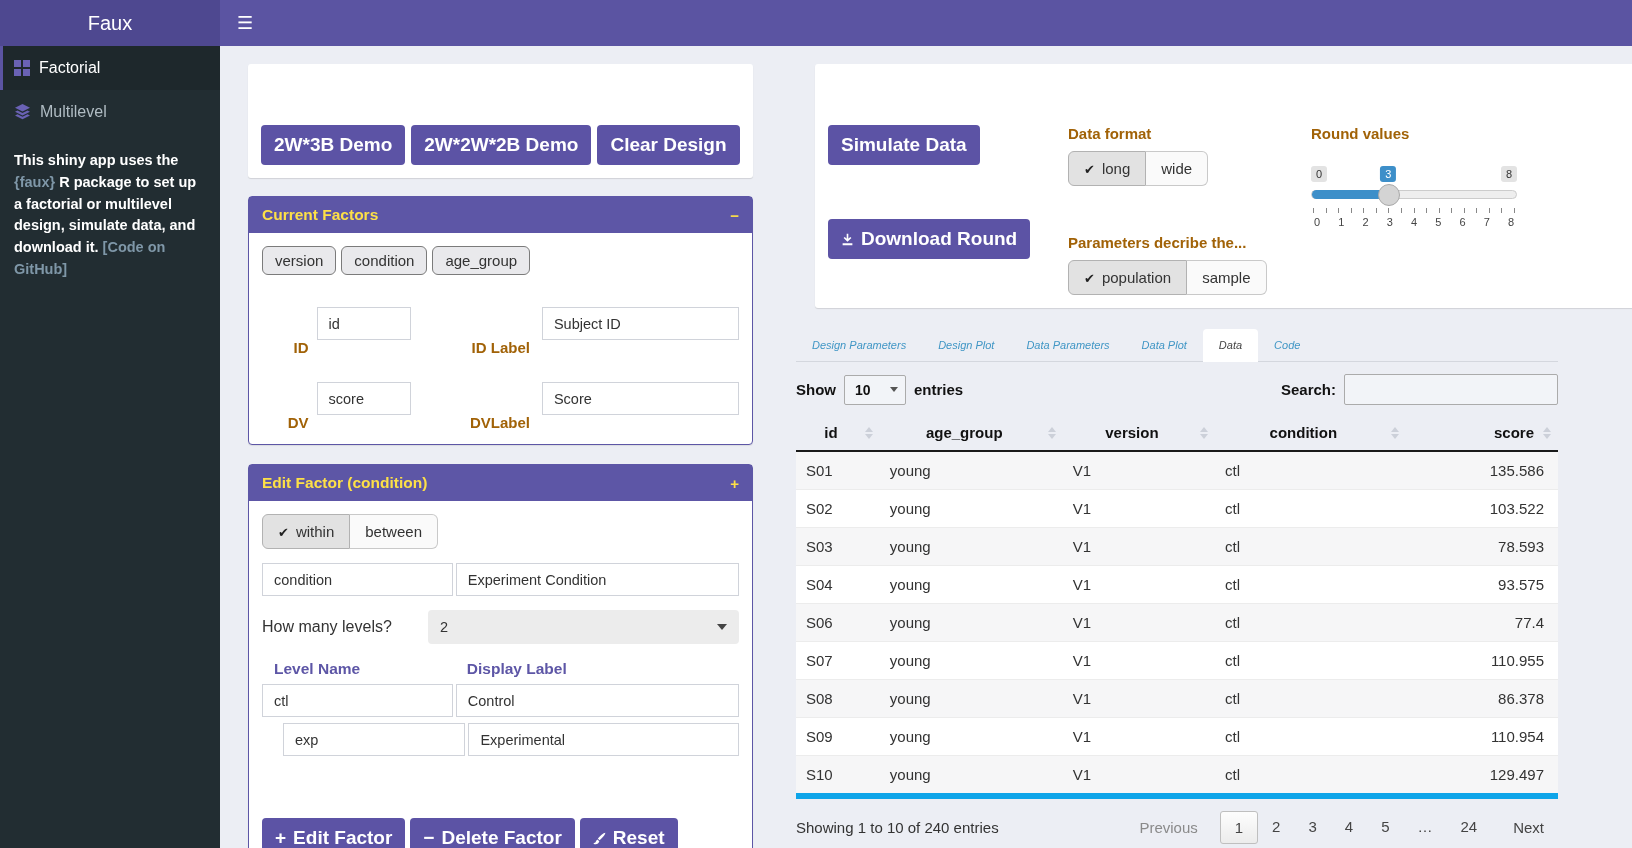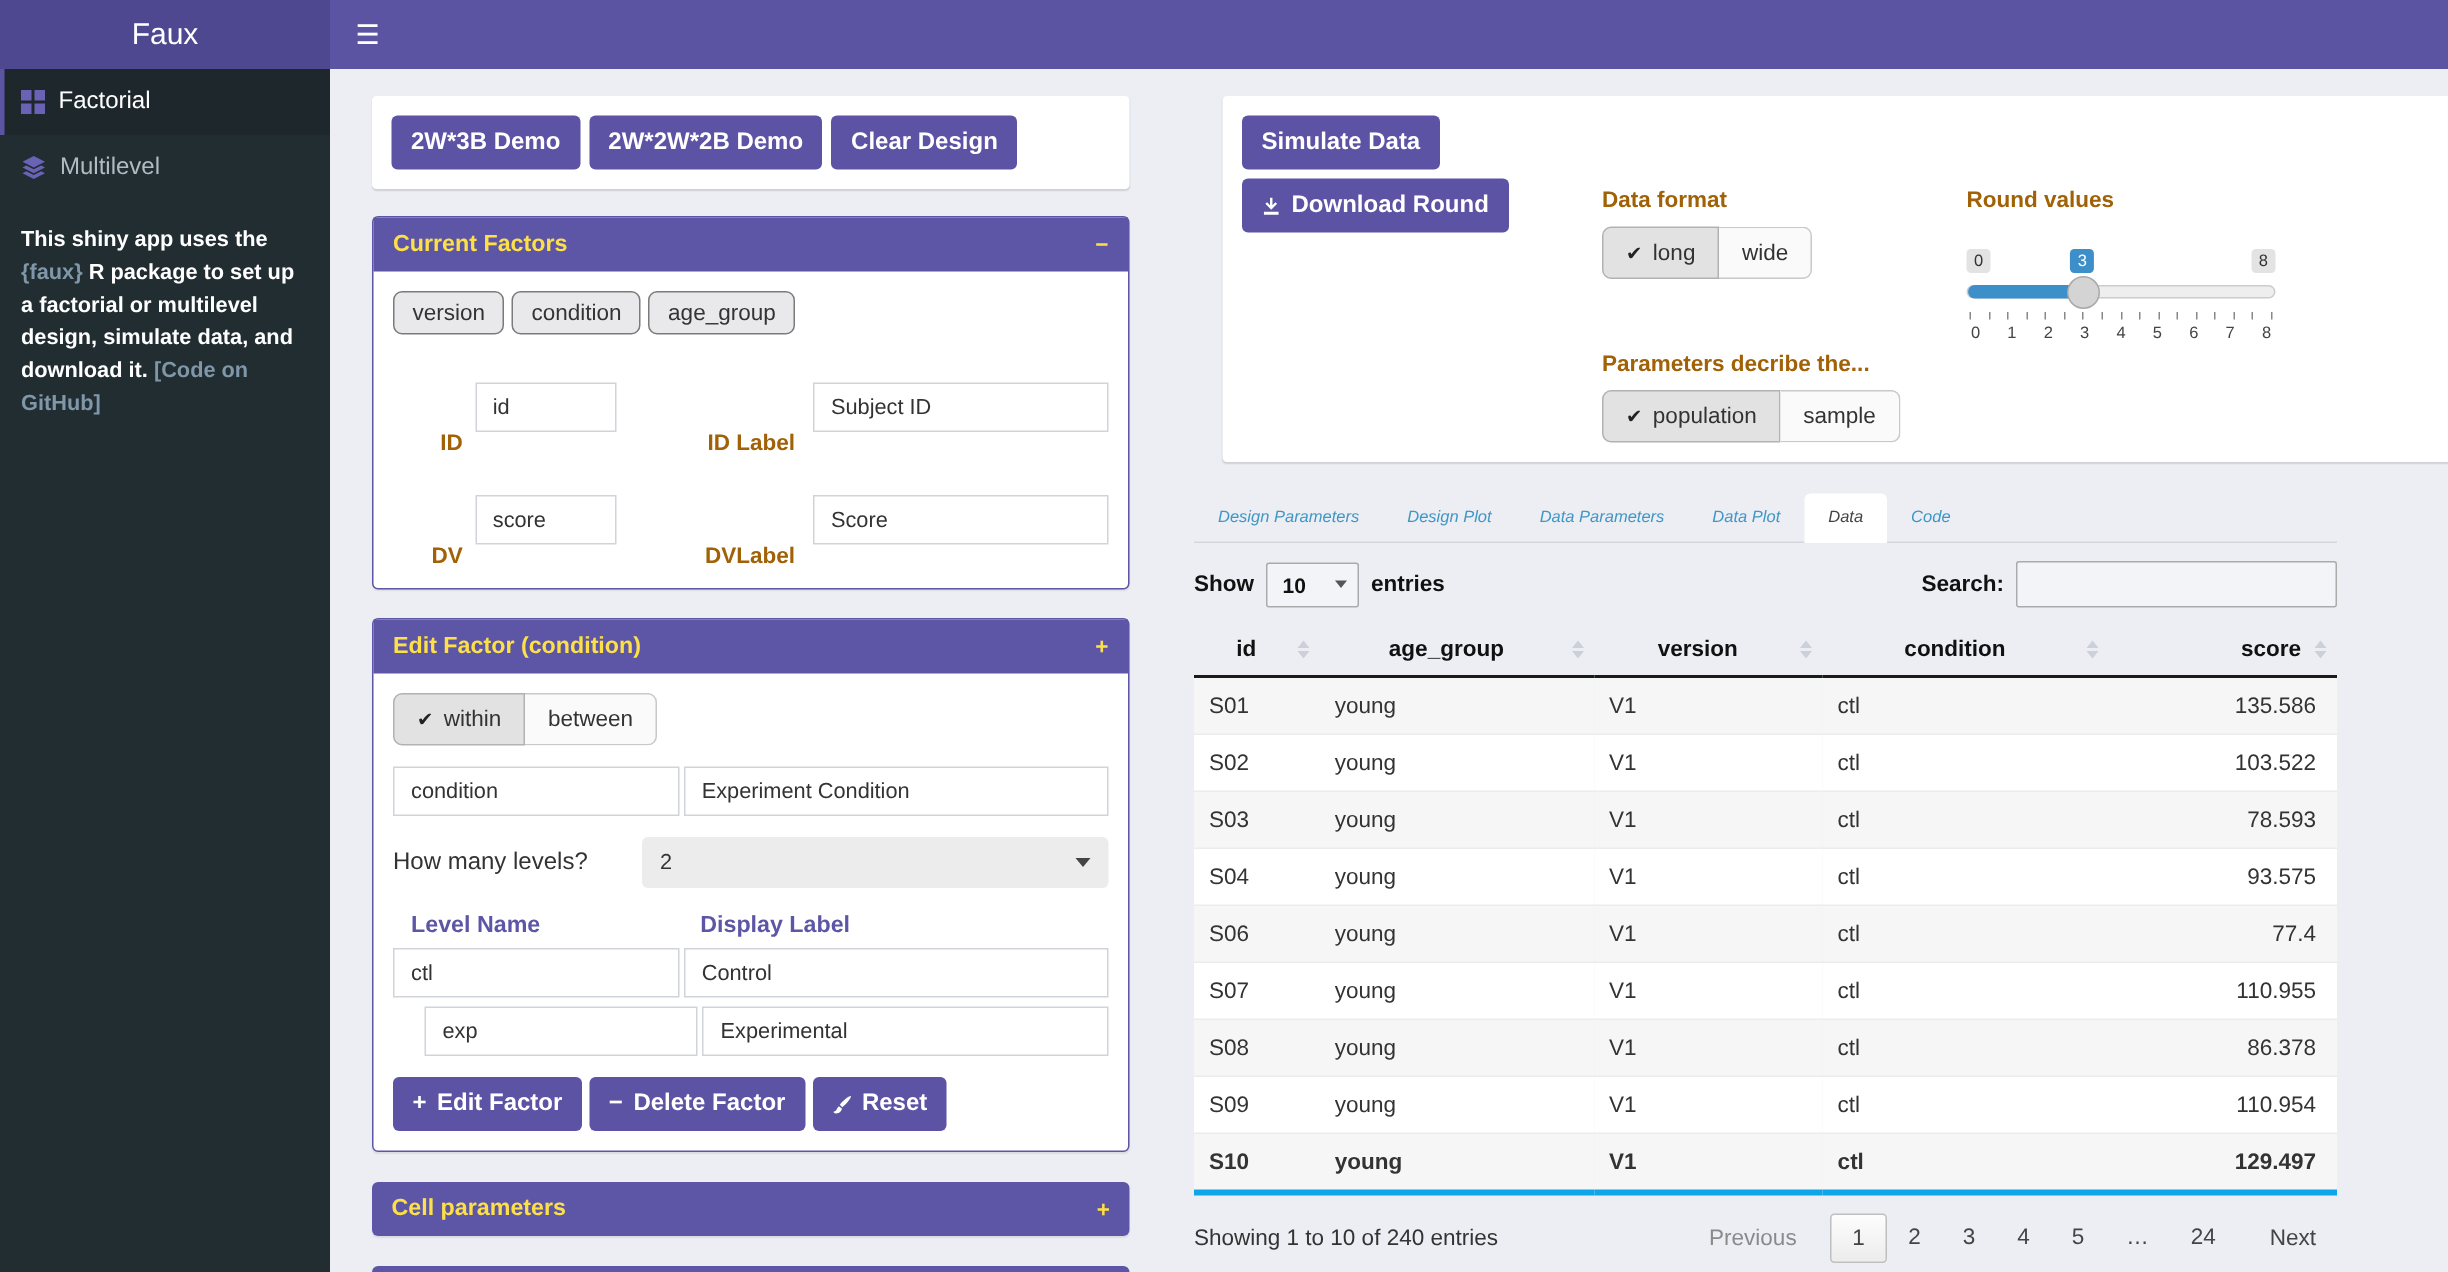--- a/index.html
+++ b/index.html
@@ -21,21 +21,21 @@
 
   
   .side-item { display:flex; align-items:center; gap:9px; padding:13px 14px; font-size:16px; color:#b0bcc3; cursor:pointer; }
   .side-item.active { background:#1e282c; color:#fff; border-left:3px solid #5b54a2; padding-left:11px; }
   .side-item svg { flex-shrink:0; }
   .side-desc { padding:16px 14px; color:#fff; font-weight:bold; font-size:14.5px; line-height:1.5; }
   .side-desc .lnk { color:#7f97a8; cursor:pointer; }
 
   
   .btn-purple { display:inline-flex; align-items:center; gap:7px; background:#5c53a5; color:#fff; font-weight:bold;
-    font-size:16px; padding:9px 13px; border-radius:4px; border:none; cursor:pointer; font-family:inherit; }
+    font-size:19px; padding:9px 13px; border-radius:4px; border:none; cursor:pointer; font-family:inherit;margin-top:48px; }
   .card { background:#fff; border-radius:3px; box-shadow:0 1px 1px rgba(0,0,0,0.12); }
   .panel { border:1px solid #5d56a6; border-radius:4px; background:#fff; margin-bottom:19px; box-shadow:0 1px 1px rgba(0,0,0,0.08); }
   .panel-header { background:#5d56a6; color:#fde047; font-weight:bold; font-size:15.5px; padding:9px 13px;
     display:flex; justify-content:space-between; align-items:center; cursor:pointer; }
   .panel-header .collapse-ic { font-size:15px; font-weight:bold; }
   .panel.bar-only { border:none; }
   .panel.bar-only .panel-header { border-radius:4px; }
   .panel-body { padding:13px; }
 
   .input { border:1px solid #d0d3da; height:33px; background:#fff; font-size:14.5px; color:#333;
@@ -115,21 +115,21 @@
   
   table { width:100%; border-collapse:collapse; font-size:15px; }
   th { font-weight:bold; color:#111; padding:9px 24px 9px 10px; border-bottom:2px solid #1a1a1a; position:relative; text-align:center; cursor:pointer; }
   th.num { text-align:right; }
   .sort { position:absolute; right:7px; top:50%; transform:translateY(-50%); display:flex; flex-direction:column; gap:2px; }
   .sort i { width:0; height:0; border-left:4px solid transparent; border-right:4px solid transparent; }
   .sort .up { border-bottom:5px solid #ccd0d9; }
   .sort .dn { border-top:5px solid #ccd0d9; }
   td { padding:10px; color:#333; background:#fff; border-top:1px solid #ececec; }
   tr:nth-child(odd) td { background:#f6f6f7; }
-  tr:last-child td { border-bottom:4px solid #0ea5e9;font-weight:bold; }
+  tr:last-child td { border-bottom:6px solid #0ea5e9; }
   td.num { text-align:right; padding-right:14px; }
 
   
   .tbl-footer { display:flex; justify-content:space-between; align-items:center; margin-top:12px; font-size:15px; }
   .tbl-info { color:#333; }
   .pagination { display:flex; align-items:center; }
   .page { padding:7px 14px; color:#444; cursor:pointer; }
   .page.prev { color:#8a8a8a; margin-right:8px; }
   .page.next { margin-left:8px; }
   .page.active { border:1px solid #bfbfbf; background:linear-gradient(#fdfdfd,#ececec); border-radius:3px; padding:7px 14px; }

